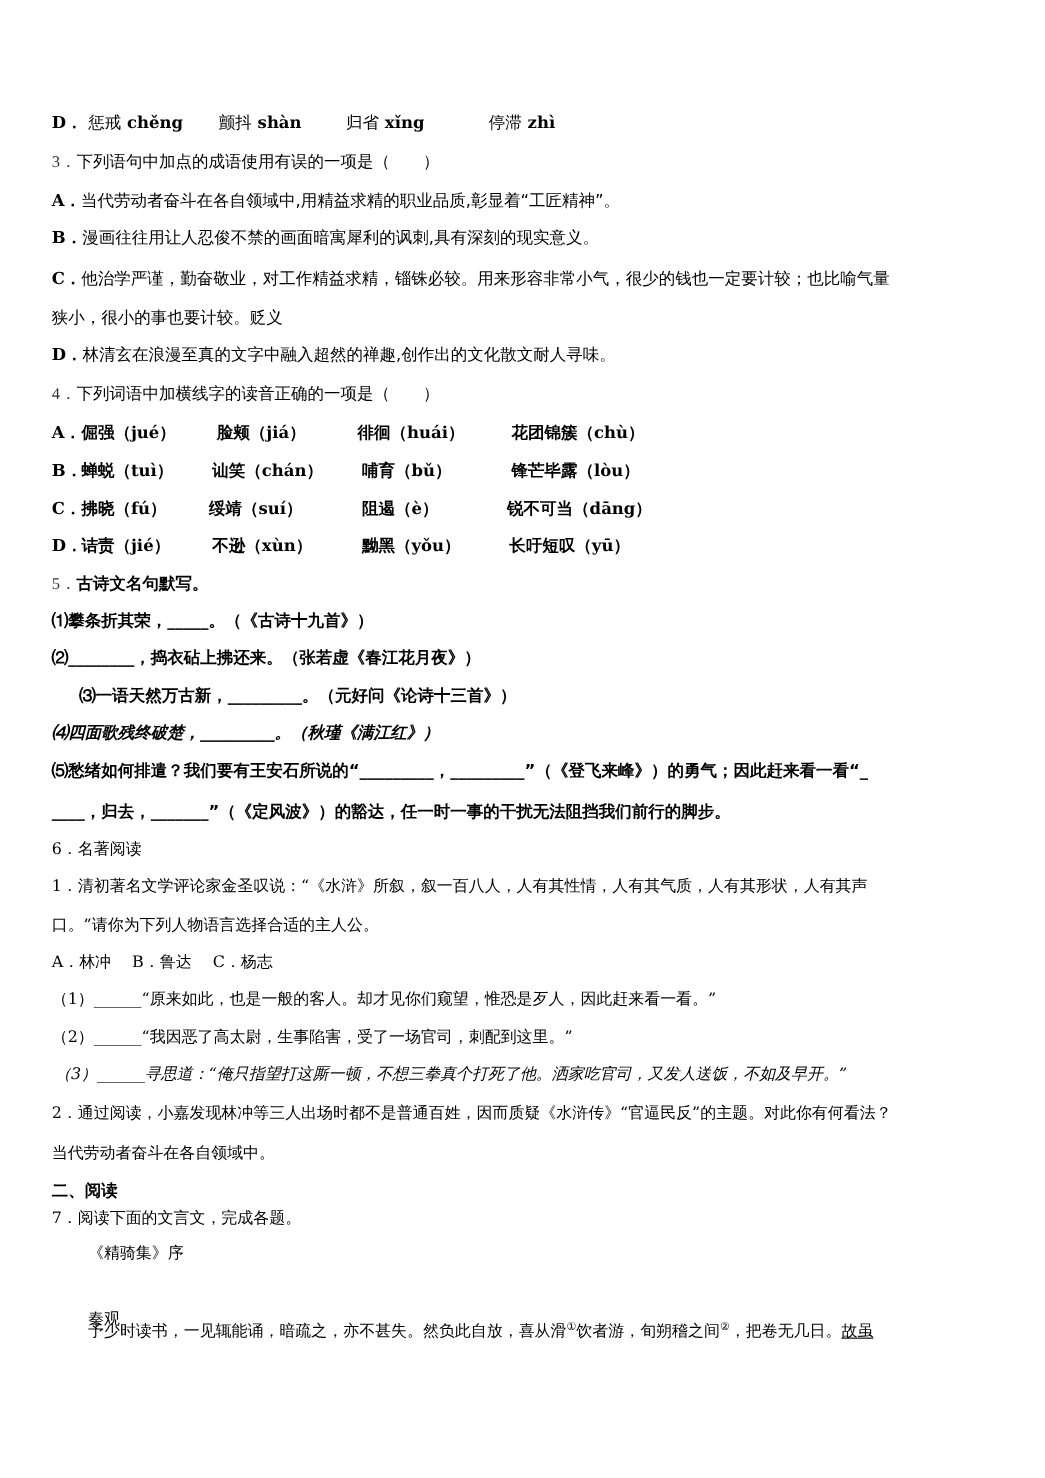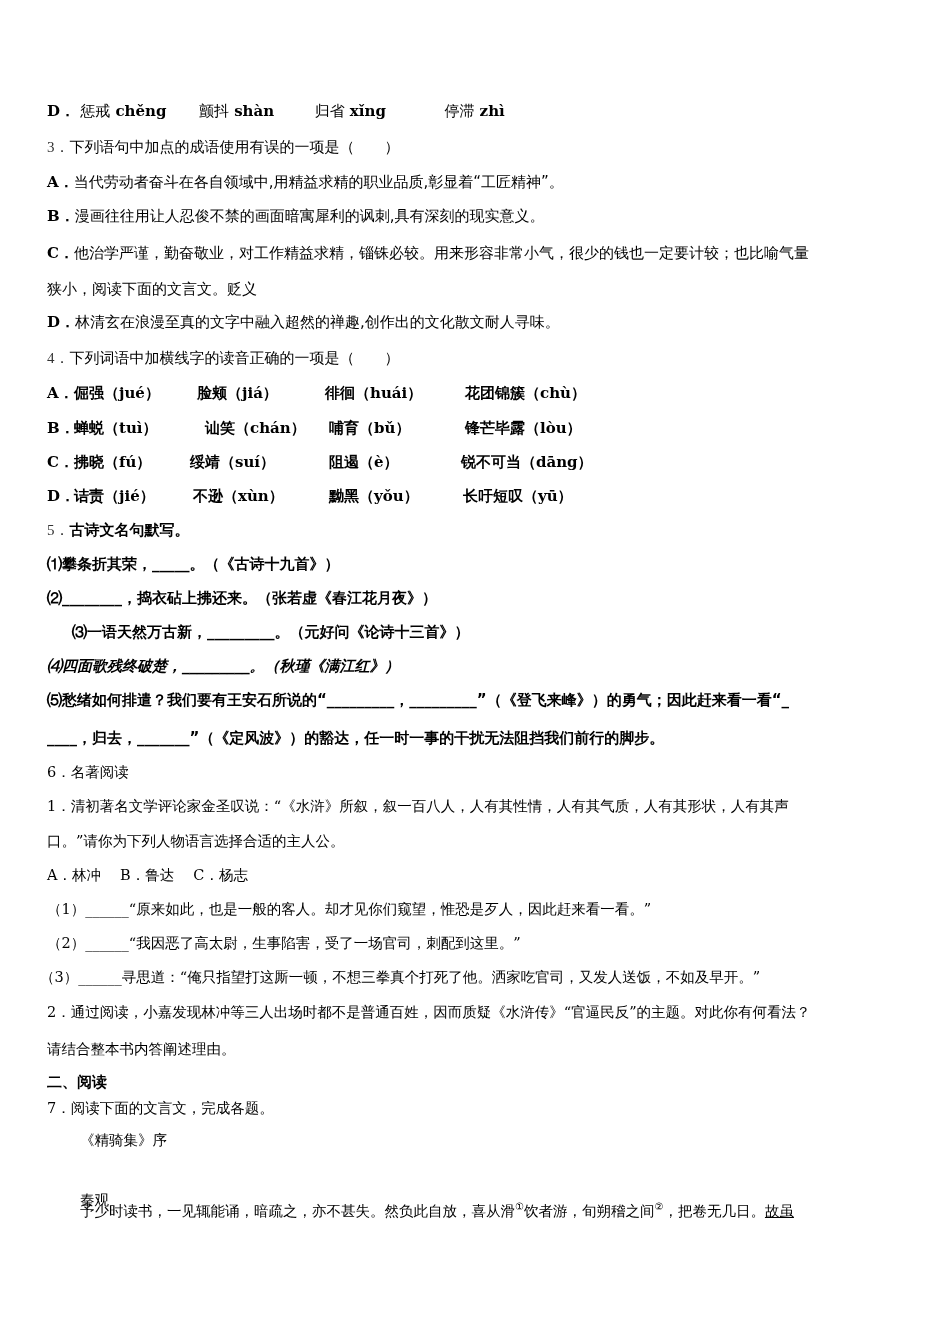--- a/index.html
+++ b/index.html
@@ -41,41 +41,41 @@
 <div class="line" style="top:172px;">
   <span class="b serif">A．</span><span>当代劳动者奋斗在各自领域中,用精益求精的职业品质,彰显着“工匠精神”。</span>
 </div>
 <div class="line" style="top:206px;">
   <span class="b serif">B．</span><span>漫画往往用让人忍俊不禁的画面暗寓犀利的讽刺,具有深刻的现实意义。</span>
 </div>
 <div class="line" style="top:243px;">
   <span class="b serif">C．</span><span>他治学严谨，勤奋敬业，对工作精益求精，锱铢必较。用来形容非常小气，很少的钱也一定要计较；也比喻气量</span>
 </div>
 <div class="line" style="top:279px;">
-  <span>狭小，阅读下面的文言文。贬义</span>
+  <span>狭小，很小的事也要计较。贬义</span>
 </div>
 <div class="line" style="top:312px;">
   <span class="b serif">D．</span><span>林清玄在浪漫至真的文字中融入超然的禅趣,创作出的文化散文耐人寻味。</span>
 </div>
 
 <div class="line" style="top:348px;">
   <span class="num">4．</span><span>下列词语中加横线字的读音正确的一项是（　　）</span>
 </div>
 
 <div class="line b serif" style="top:383px;">
   <span>A．</span>
   <span class="opt" style="position:absolute;left:27px;">倔强（jué）</span>
   <span class="opt" style="position:absolute;left:150px;">脸颊（jiá）</span>
   <span class="opt" style="position:absolute;left:278px;">徘徊（huái）</span>
   <span class="opt" style="position:absolute;left:418px;">花团锦簇（chù）</span>
 </div>
 <div class="line b serif" style="top:418px;">
   <span>B．</span>
   <span class="opt" style="position:absolute;left:27px;">蝉蜕（tuì）</span>
-  <span class="opt" style="position:absolute;left:146px;margin-left:12px;">讪笑（chán）</span>
+  <span class="opt" style="position:absolute;left:146px;">讪笑（chán）</span>
   <span class="opt" style="position:absolute;left:282px;">哺育（bǔ）</span>
   <span class="opt" style="position:absolute;left:418px;">锋芒毕露（lòu）</span>
 </div>
 <div class="line b serif" style="top:452px;">
   <span>C．</span>
   <span class="opt" style="position:absolute;left:27px;">拂晓（fú）</span>
   <span class="opt" style="position:absolute;left:143px;">绥靖（suí）</span>
   <span class="opt" style="position:absolute;left:282px;">阻遏（è）</span>
   <span class="opt" style="position:absolute;left:414px;">锐不可当（dāng）</span>
 </div>
@@ -98,23 +98,23 @@
 <div class="line b" style="top:728px;">____，归去，_______”（《定风波》）的豁达，任一时一事的干扰无法阻挡我们前行的脚步。</div>
 
 <div class="line thin" style="top:762px;">
   <span>6．</span><span>名著阅读</span>
 </div>
 <div class="line thin" style="top:796px;">1．清初著名文学评论家金圣叹说：“《水浒》所叙，叙一百八人，人有其性情，人有其气质，人有其形状，人有其声</div>
 <div class="line thin" style="top:831px;">口。”请你为下列人物语言选择合适的主人公。</div>
 <div class="line thin" style="top:865px;">A．林冲　 B．鲁达　 C．杨志</div>
 <div class="line thin" style="top:899px;left:47px;">（1）______“原来如此，也是一般的客人。却才见你们窥望，惟恐是歹人，因此赶来看一看。”</div>
 <div class="line thin" style="top:933px;left:47px;">（2）______“我因恶了高太尉，生事陷害，受了一场官司，刺配到这里。”</div>
-<div class="line thin" style="top:967px;left:40px;">（3）______寻思道：“俺只指望打这厮一顿，不想三拳真个打死了他。洒家吃官司，又发人送饭，不如及早开。”</div>
+<div class="line thin" style="top:967px;left:50px;font-style:italic;">（3）______寻思道：“俺只指望打这厮一顿，不想三拳真个打死了他。洒家吃官司，又发人送饭，不如及早开。”</div>
 <div class="line thin" style="top:1002px;">2．通过阅读，小嘉发现林冲等三人出场时都不是普通百姓，因而质疑《水浒传》“官逼民反”的主题。对此你有何看法？</div>
-<div class="line thin" style="top:1039px;">请结合整本书内答阐述理由。</div>
+<div class="line thin" style="top:1039px;">当代劳动者奋斗在各自领域中。</div>
 
 <div class="line section" style="top:1072px;">二、阅读</div>
 <div class="line thin" style="top:1098px;">7．阅读下面的文言文，完成各题。</div>
 <div class="line thin" style="top:1130px;left:80px;">《精骑集》序</div>
 <div class="line thin" style="top:1164px;left:80px;margin-top:26px;">秦观</div>
 <div class="line thin" style="top:1197px;left:80px;">
   <span>予少时读书，一见辄能诵，暗疏之，亦不甚失。然负此自放，喜从滑</span><span class="sup">①</span><span>饮者游，旬朔稽之间</span><span class="sup">②</span><span>，把卷无几日。</span><span class="u">故虽</span>
 </div>
 
 </body></html>

